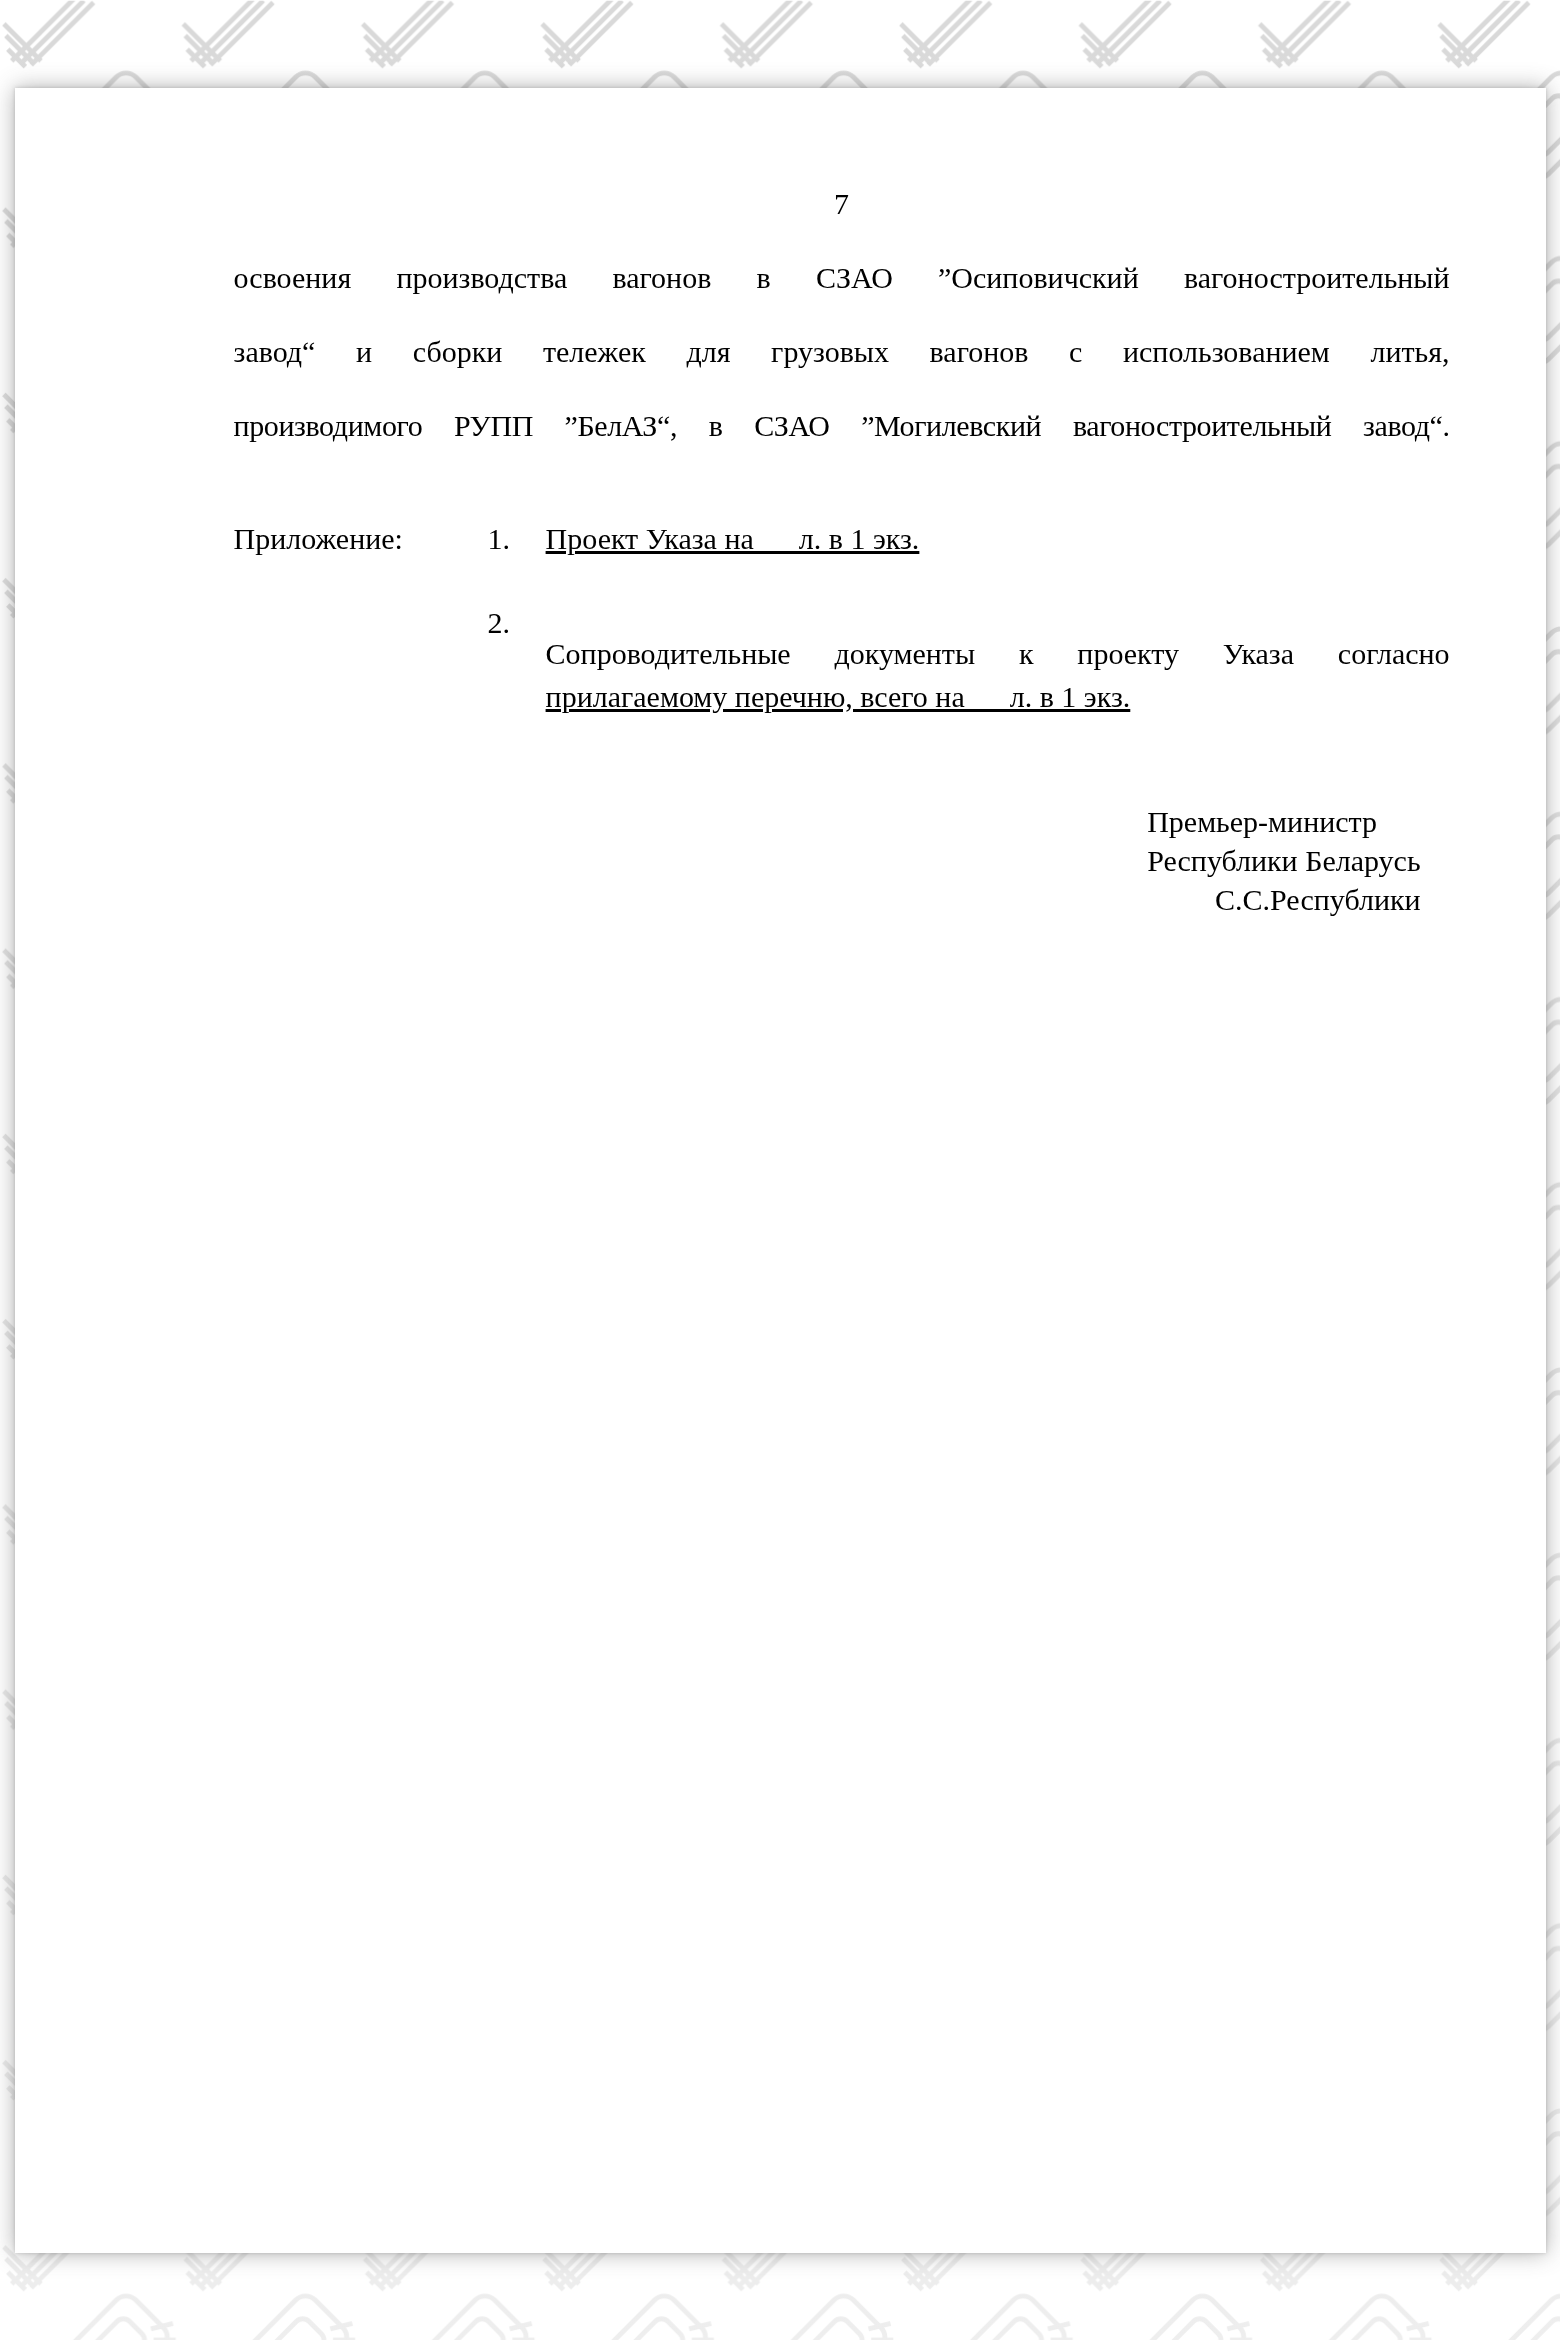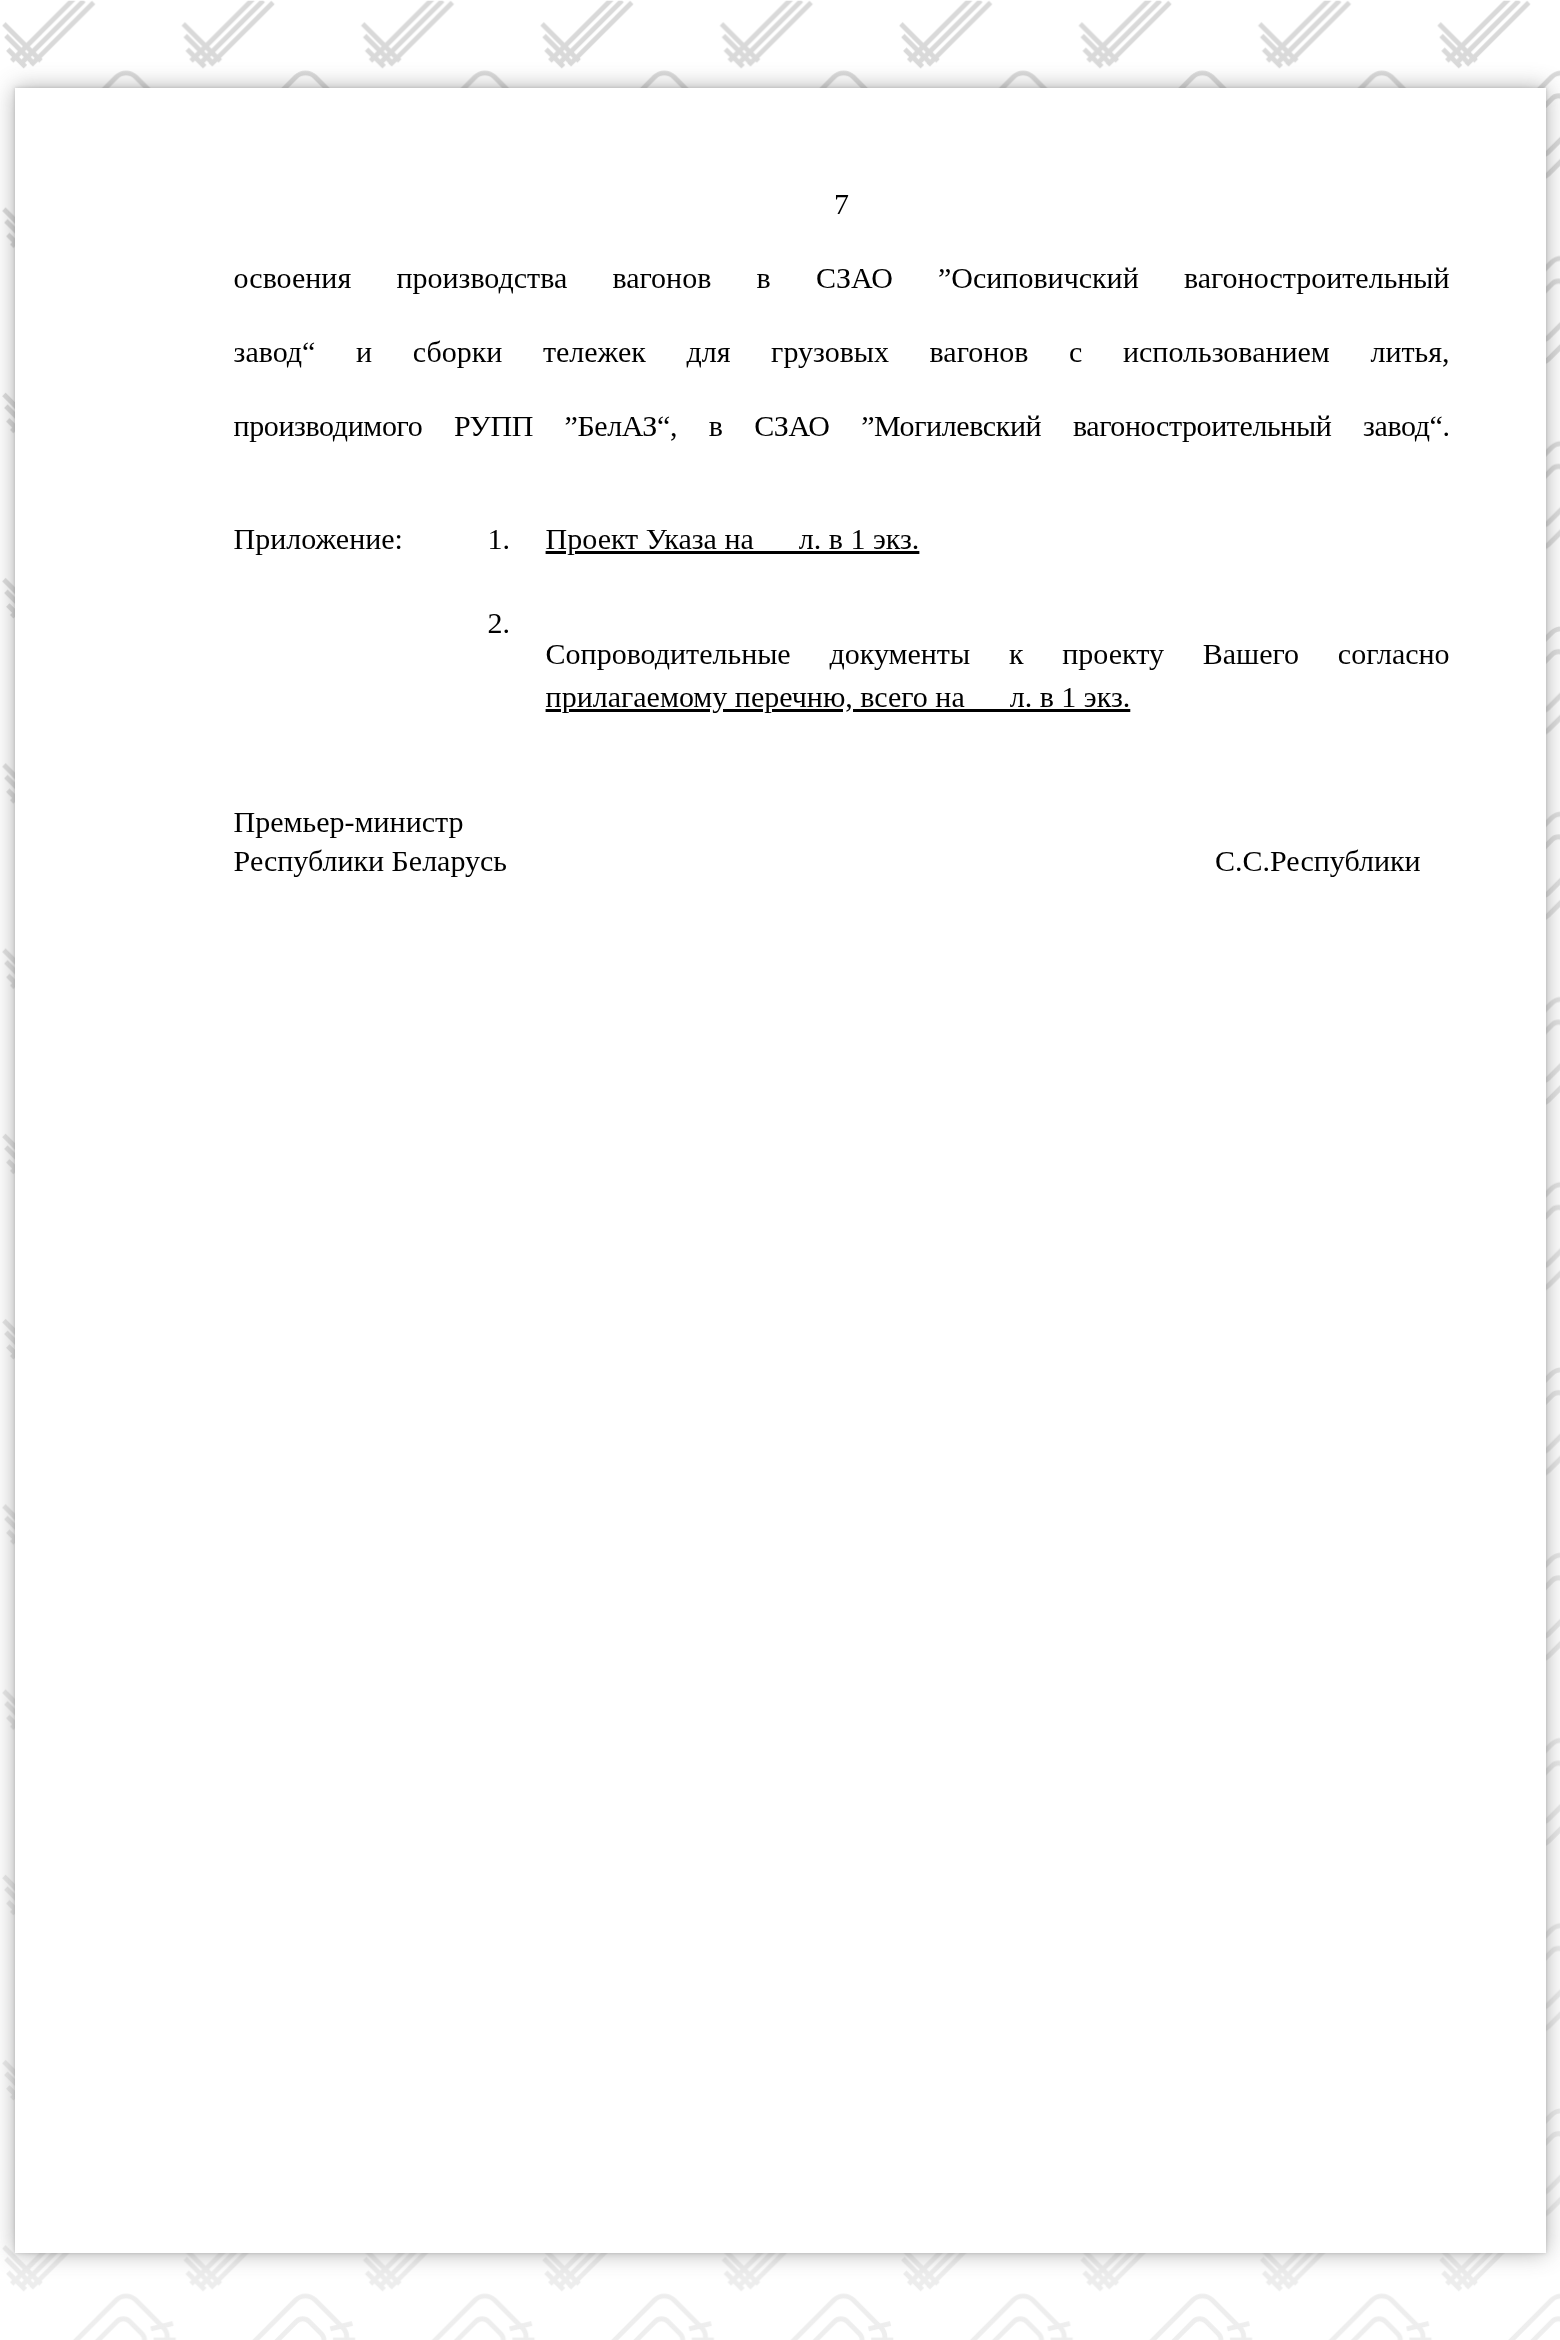--- a/index.html
+++ b/index.html
@@ -47,20 +47,21 @@
   .attach-row.second { margin-top: 41px; }
   .keepsp { white-space: pre-wrap; text-decoration: underline; }
   .attach-text .jl { text-align-last: justify; }
   .signature {
     display: flex;
     justify-content: space-between;
     align-items: flex-end;
     margin-top: 84px;
     line-height: 39px;
     padding-right: 29px;
+    flex-direction: column;
   }
 </style>
 </head>
 <body>
 
 <svg class="bg-svg" aria-hidden="true" viewBox="0 0 1600 2400" width="1560" height="2341">
   <defs>
     <pattern id="tile" width="184" height="190" patternUnits="userSpaceOnUse">
 
       <g stroke="#d9d9d9" stroke-width="5" fill="none">
@@ -106,21 +107,21 @@
     <div class="attach-row">
       <div>Приложение:</div>
       <div>1.</div>
       <div class="attach-text keepsp">Проект Указа на      л. в 1 экз.</div>
     </div>
 
     <div class="attach-row second">
       <div></div>
       <div>2.</div>
       <div class="attach-text">
-        <div class="jl">Сопроводительные документы к проекту Вашего согласно</div>
+        <div class="jl">Сопроводительные документы к проекту Указа согласно</div>
         <div class="keepsp">прилагаемому перечню, всего на      л. в 1 экз.</div>
       </div>
     </div>
 
     <div class="signature">
       <div>
         <div>Премьер-министр</div>
         <div>Республики Беларусь</div>
       </div>
       <div>С.С.Республики</div>

